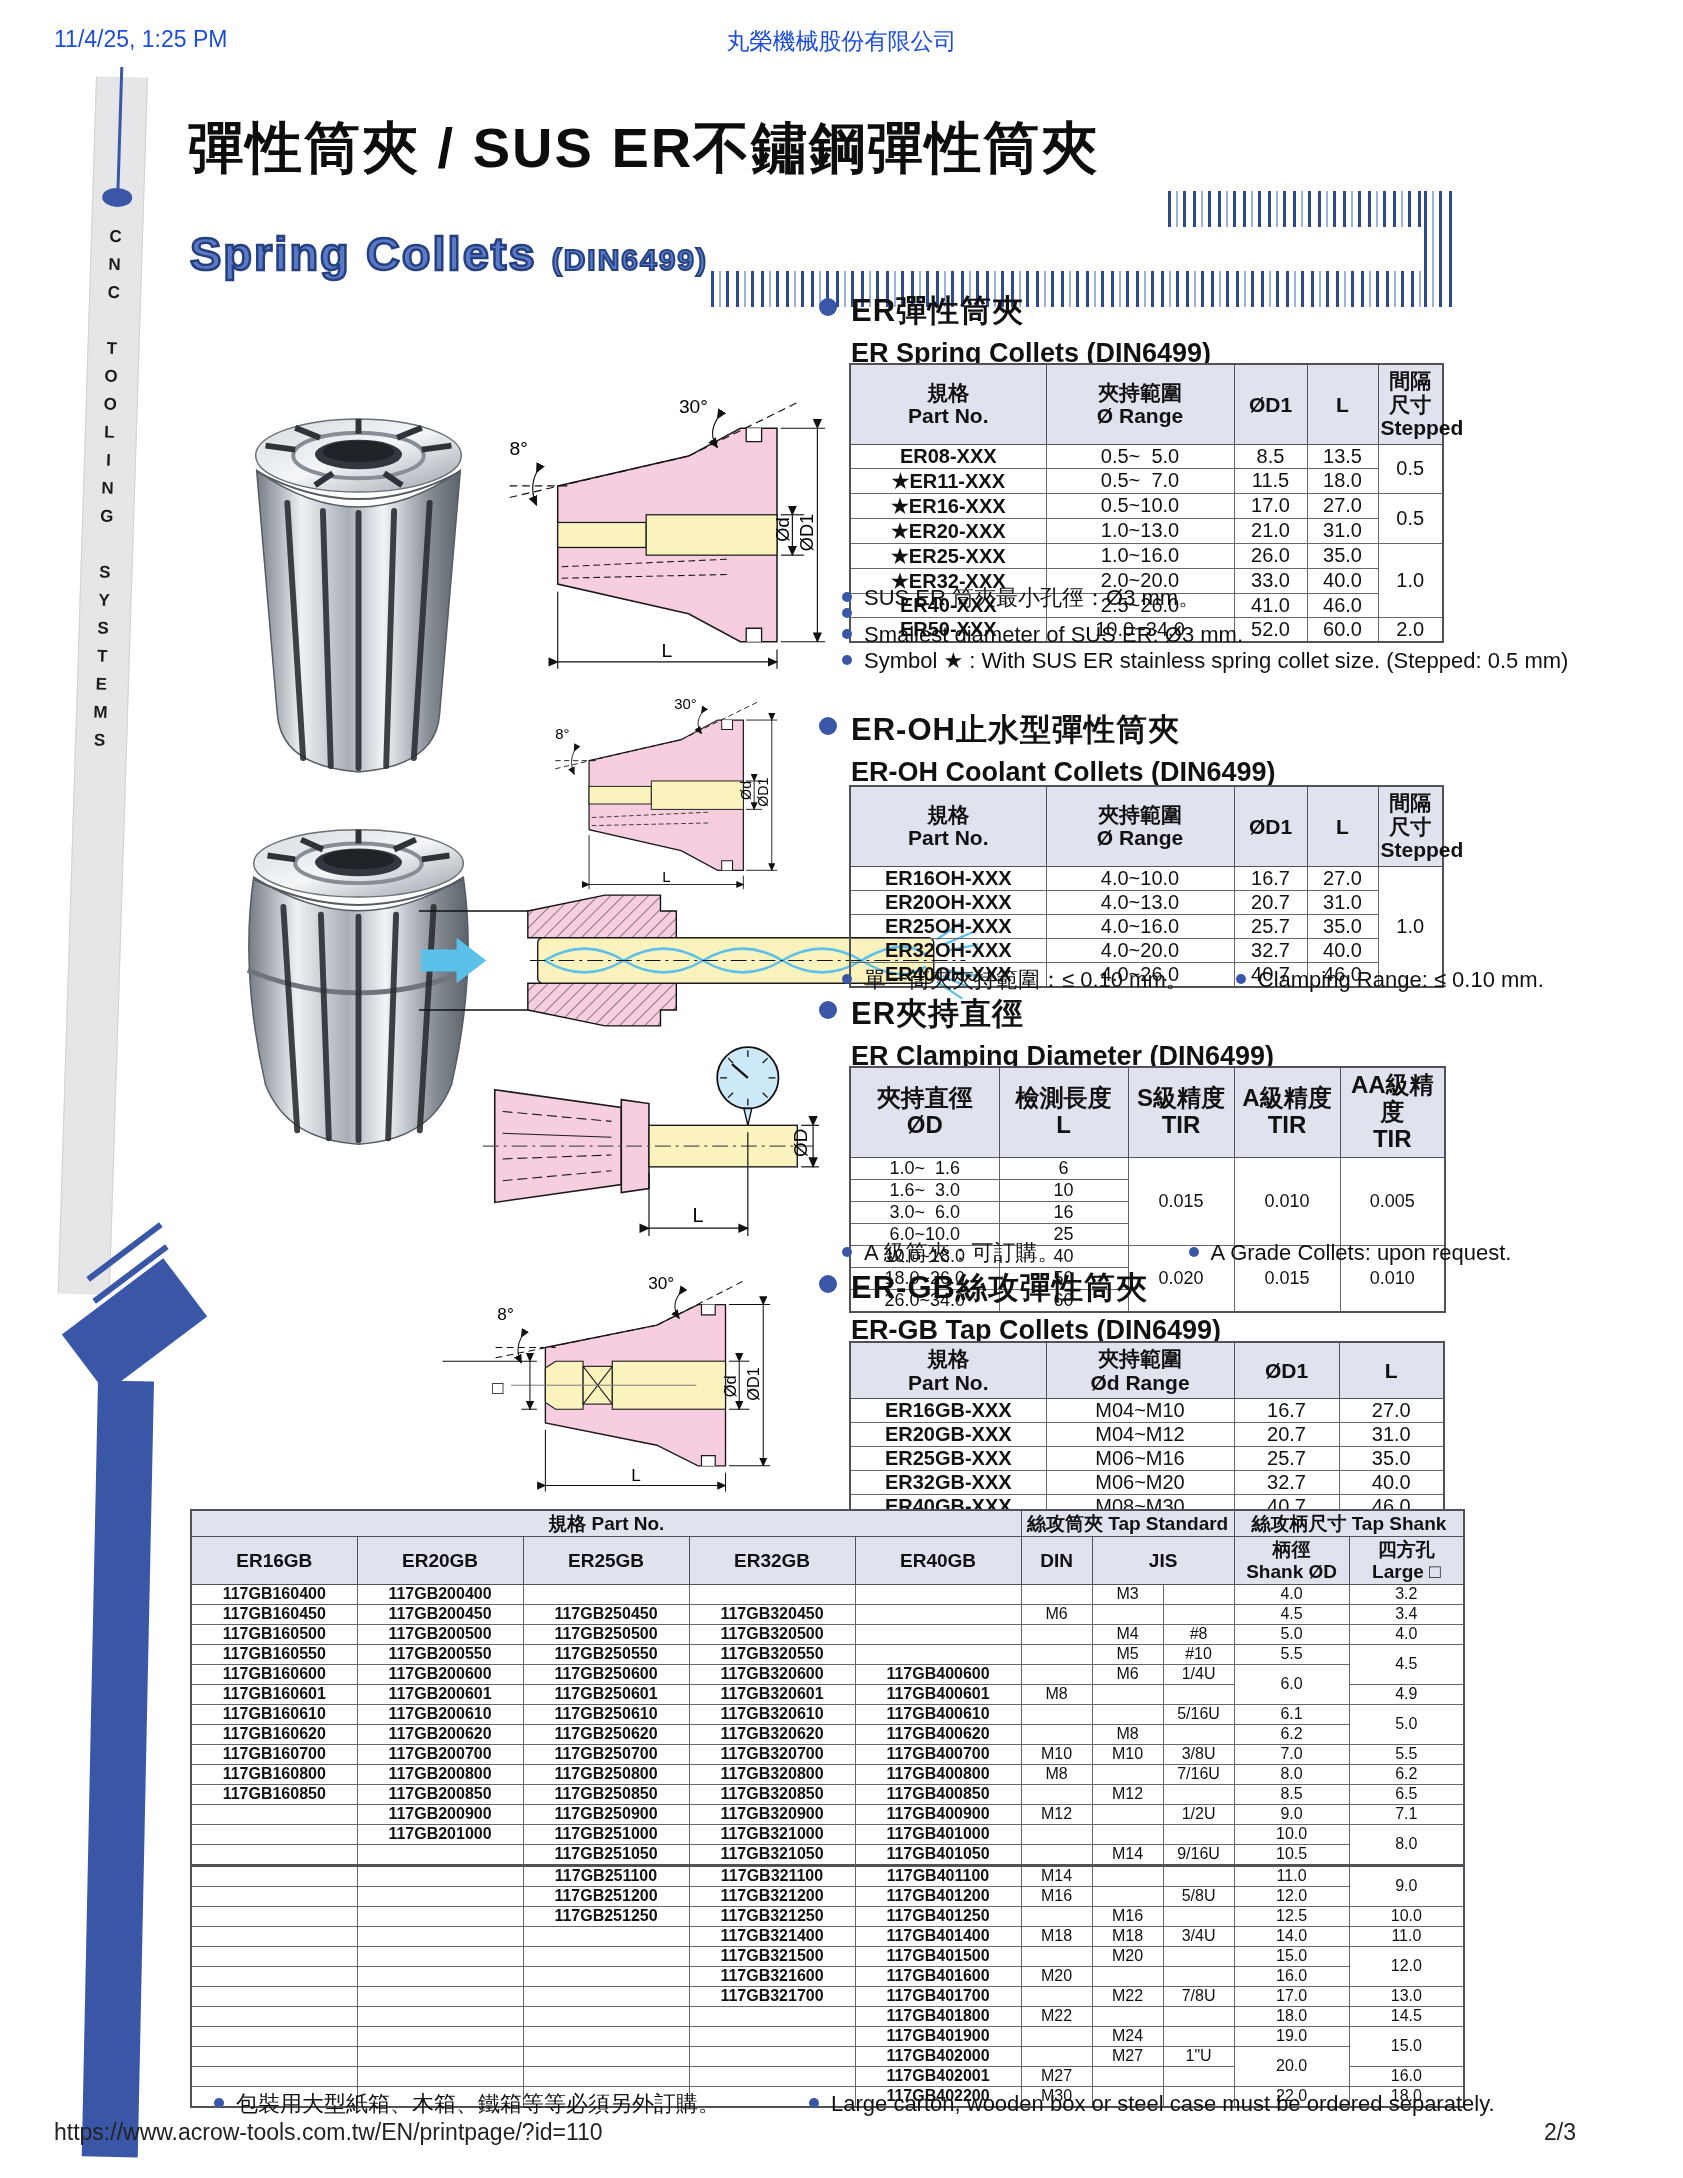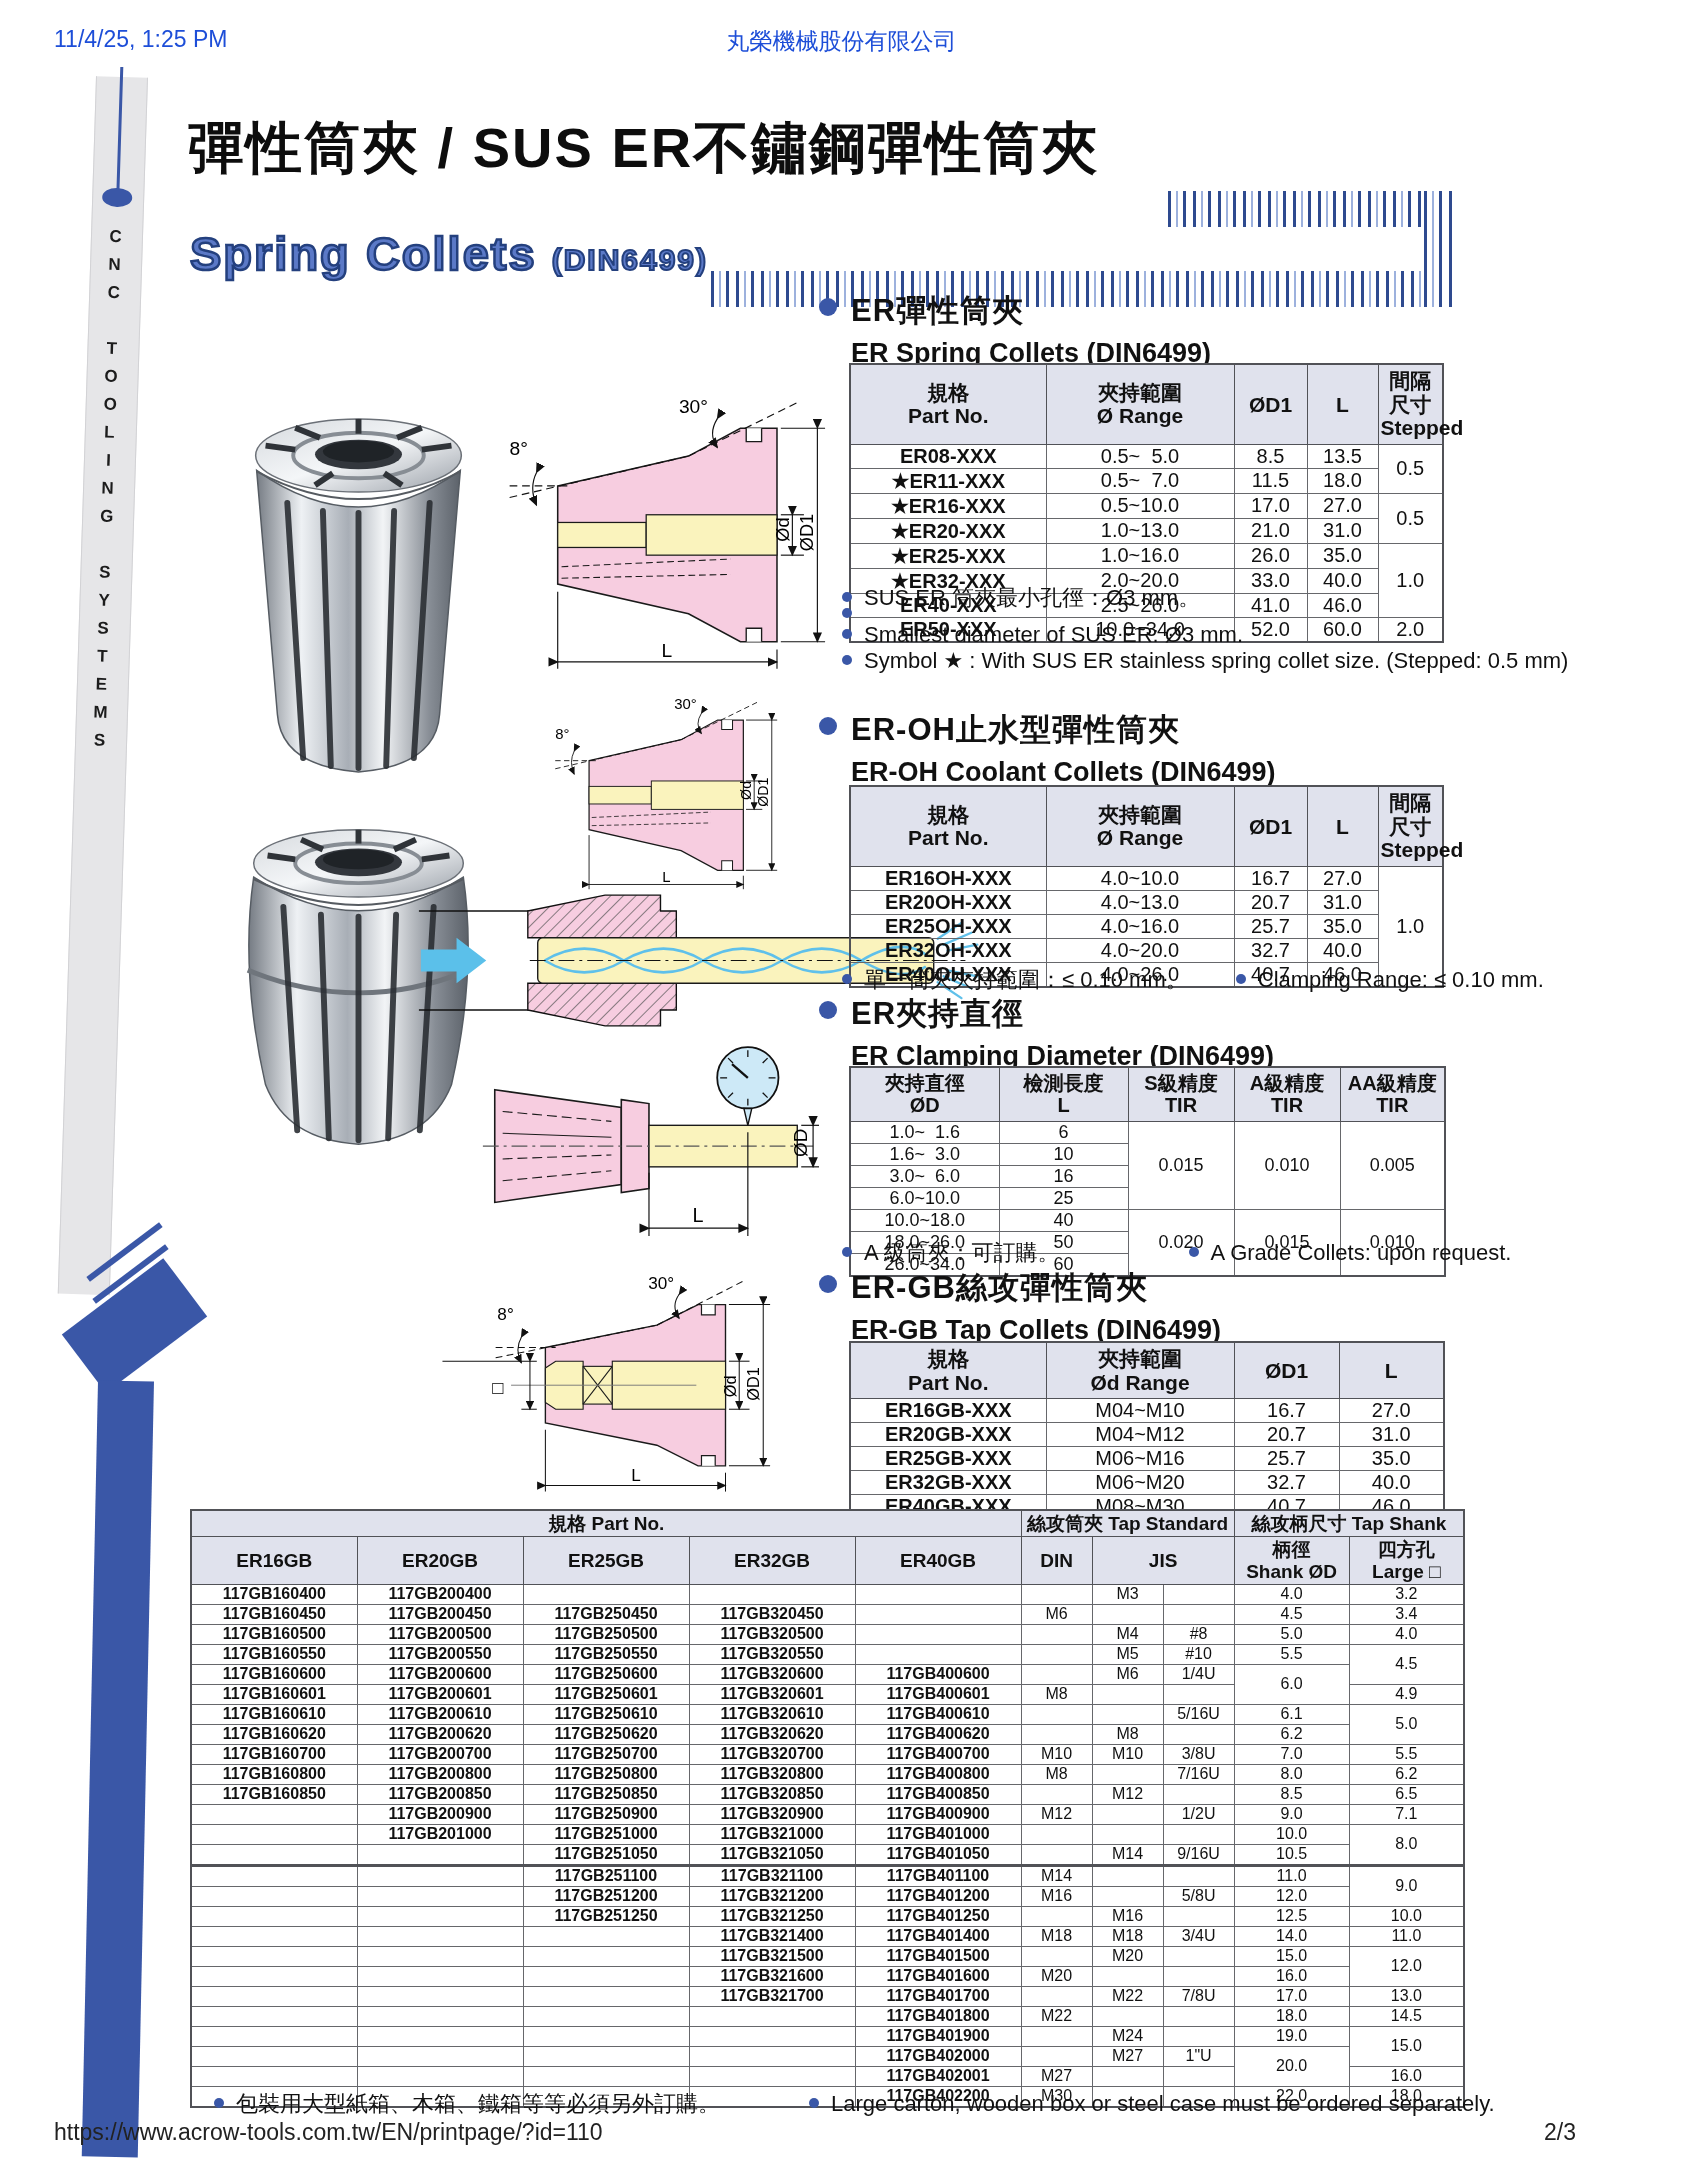--- a/index.html
+++ b/index.html
@@ -37,21 +37,21 @@
   .sec-en{font-size:27px;font-weight:bold;margin-top:6px}
 
   
   table{border-collapse:collapse;table-layout:fixed}
   .tbl{border:2px solid #515257}
   .tbl th{background:#e0e2ed;font-weight:bold;border:1px solid #515257;white-space:pre-line;line-height:1.12;padding:4px 2px}
   .tbl td{border:1px solid #66676b;text-align:center;white-space:pre;overflow:hidden}
   .t-sm th{font-size:21px}
   .t-sm td{font-size:20px;height:23px;padding:0 4px}
   .t-sm td:first-child{font-weight:bold}
-  .t-cl th{font-size:20px}
+  .t-cl th{font-size:24px}
   .t-cl td{font-size:18px;height:16px;padding:0 4px}
   .t-cl td:first-child{font-weight:normal}
   .t-tap th{font-size:19px;padding:2px}
   .t-tap td{font-size:16px;height:19px;padding:0 2px;line-height:1}
   .t-tap td:nth-child(-n+5){font-weight:bold}
   .sep-row td{border-top:3px solid #515257}
 
   
   .notes .note{display:flex;align-items:baseline;font-size:22px;line-height:25px;margin-bottom:1px}
   .notes.inline{display:flex;gap:48px}

